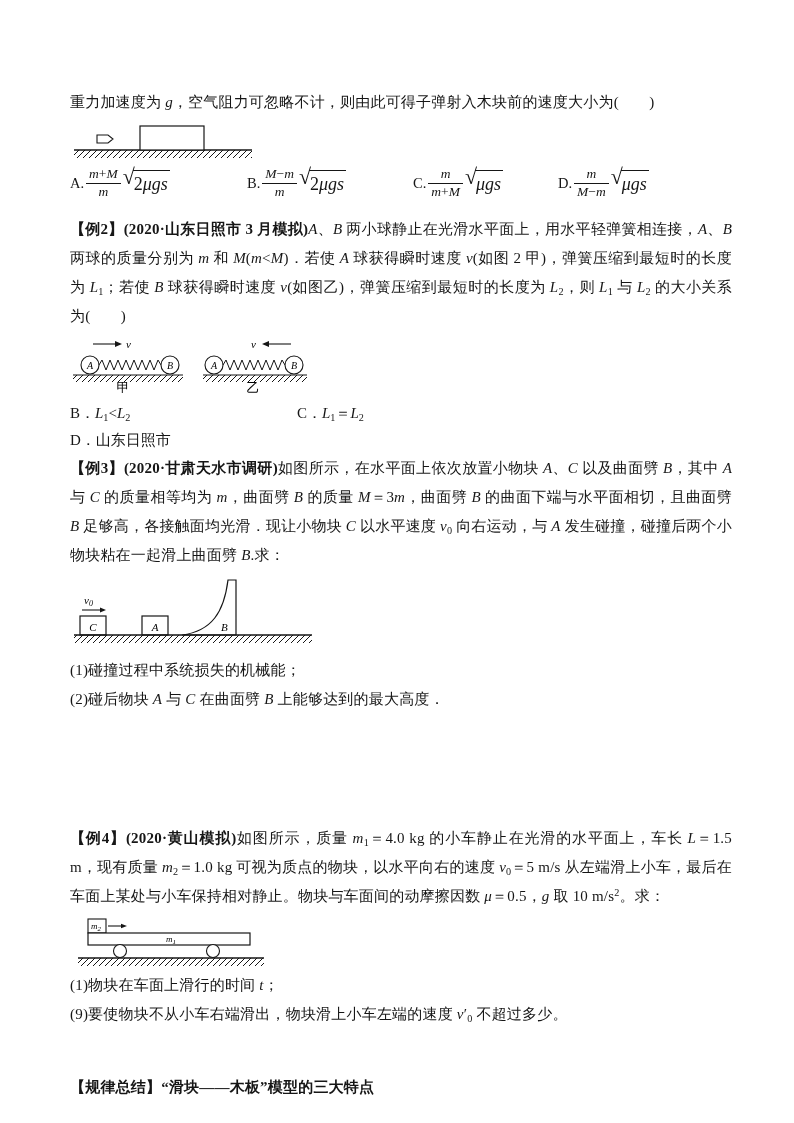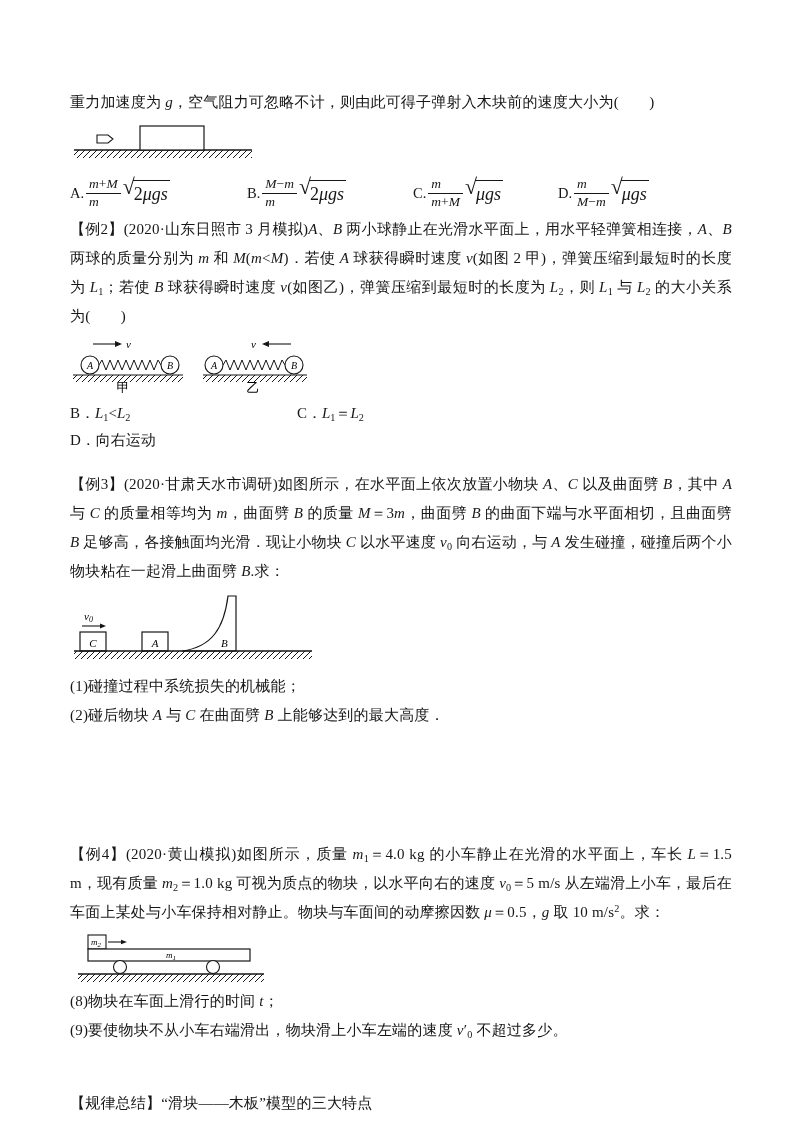--- a/index.html
+++ b/index.html
@@ -4,43 +4,43 @@
 <style>
   html,body{margin:0;padding:0;}
   body{
     width:794px;height:1123px;background:#ffffff;color:#161616;
     font-family:"Liberation Serif","DejaVu Serif",serif;
     font-size:15px;overflow:hidden;
   }
   .content{padding:88px 62px 0 70px;}
   .para{text-align:justify;line-height:29px;letter-spacing:0.2px;}
   .it{font-style:italic;font-family:"Liberation Serif","DejaVu Serif",serif;}
-  .bd{font-weight:normal;}
+  .bd{font-weight:bold;}
   sub,sup{font-size:0.68em;line-height:0;}
   sub{vertical-align:-0.3em;}
   sup{vertical-align:0.5em;}
   .fig{display:block;}
   .fig text{font-family:"Liberation Serif","DejaVu Serif",serif;}
   
   .q1opts{position:relative;height:46px;margin-top:4px;}
   .q1opt{position:absolute;top:2px;display:flex;align-items:center;font-size:14px;}
   .q1opt .olabel{font-size:14.5px;margin-right:1px;}
-  .frac{display:inline-block;line-height:1.1;font-size:13.5px;margin:12px 1px;vertical-align:middle;}
+  .frac{display:inline-block;text-align:center;line-height:1.1;font-size:13.5px;margin:2px 1px;vertical-align:middle;}
   .frac .fnum{display:block;border-bottom:1px solid #161616;padding:0 3px 1px;}
   .frac .fden{display:block;padding:1px 3px 0;}
   .sqrt{display:inline-flex;align-items:flex-start;margin-left:1px;}
   .sqrt .sign{font-size:22px;line-height:1;position:relative;top:-4px;margin-right:-2px;}
   .sqrt .body{border-top:1px solid #161616;padding:2px 2px 0 1px;font-size:18px;line-height:1.3;}
   
   .q2opts{display:grid;grid-template-columns:227px 1fr;line-height:27px;margin-top:7px;}
   .spacer1{height:110px;}
   .spacer2{height:44px;}
   .mt4{margin-top:4px;}
   .mt6{margin-top:6px;}
-  .mt8{margin-top:16px;}
+  .mt8{margin-top:0;}
 </style>
 </head>
 <body>
 
 <div class="content">
 
   <div class="para"><span>重力加速度为 </span><span class="it">g</span><span>，空气阻力可忽略不计，则由此可得子弹射入木块前的速度大小为(　　)</span></div>
 
   <svg class="fig mt4" width="190" height="38" viewBox="0 0 190 38" style="margin-left:2px;">
     <defs>
@@ -135,21 +135,21 @@
       <text x="91" y="32" font-size="10" font-style="italic" text-anchor="middle">B</text>
       <rect x="0" y="38" width="104" height="7" fill="url(#h2)"></rect>
       <line x1="0" y1="38" x2="104" y2="38" stroke="#161616" stroke-width="1.2"></line>
       <text x="50" y="55" font-size="13" text-anchor="middle">乙</text>
     </g>
   </svg>
 
   <div class="q2opts">
     <div><span>B．</span><span class="it">L</span><sub>1</sub><span>&lt;</span><span class="it">L</span><sub>2</sub></div>
     <div><span>C．</span><span class="it">L</span><sub>1</sub><span>＝</span><span class="it">L</span><sub>2</sub></div>
-    <div><span>D．向右运动</span></div>
+    <div><span>D．山东日照市</span></div>
   </div>
 
   <div class="para mt8"><span class="bd">【例3】</span><span class="bd">(2020·甘肃天水市调研)</span><span>如图所示，在水平面上依次放置小物块 </span><span class="it">A</span><span>、</span><span class="it">C</span><span> 以及曲面劈 </span><span class="it">B</span><span>，其中 </span><span class="it">A</span><span> 与 </span><span class="it">C</span><span> 的质量相等均为 </span><span class="it">m</span><span>，曲面劈 </span><span class="it">B</span><span> 的质量 </span><span class="it">M</span><span>＝3</span><span class="it">m</span><span>，曲面劈 </span><span class="it">B</span><span> 的曲面下端与水平面相切，且曲面劈 </span><span class="it">B</span><span> 足够高，各接触面均光滑．现让小物块 </span><span class="it">C</span><span> 以水平速度 </span><span class="it">v</span><sub>0</sub><span> 向右运动，与 </span><span class="it">A</span><span> 发生碰撞，碰撞后两个小物块粘在一起滑上曲面劈 </span><span class="it">B</span><span>.求：</span></div>
 
   <svg class="fig mt4" width="245" height="78" viewBox="0 0 245 78" style="margin-left:2px;">
     <defs>
       <pattern id="h3" patternUnits="userSpaceOnUse" width="6" height="6">
         <line x1="0" y1="6" x2="6" y2="0" stroke="#161616" stroke-width="1"></line>
       </pattern>
     </defs>
@@ -184,20 +184,20 @@
     <line x1="30" y1="11" x2="43" y2="11" stroke="#161616" stroke-width="1.1"></line>
     <polygon points="43,8.8 49,11 43,13.2" fill="#161616"></polygon>
     <rect x="10" y="18" width="162" height="12" fill="#ffffff" stroke="#161616" stroke-width="1.2"></rect>
     <text x="88" y="27" font-size="9" font-style="italic"><tspan>m</tspan><tspan font-size="7" dy="2">1</tspan></text>
     <circle cx="42" cy="36" r="6.5" fill="#ffffff" stroke="#161616" stroke-width="1.1"></circle>
     <circle cx="135" cy="36" r="6.5" fill="#ffffff" stroke="#161616" stroke-width="1.1"></circle>
     <rect x="0" y="43" width="186" height="8" fill="url(#h4)"></rect>
     <line x1="0" y1="43" x2="186" y2="43" stroke="#161616" stroke-width="1.3"></line>
   </svg>
 
-  <div class="para mt4"><span>(8)物块在车面上滑行的时间 </span><span class="it">t</span><span>；</span></div>
+  <div class="para mt4"><span>(1)物块在车面上滑行的时间 </span><span class="it">t</span><span>；</span></div>
   <div class="para"><span>(9)要使物块不从小车右端滑出，物块滑上小车左端的速度 </span><span class="it">v</span><span>′</span><sub>0</sub><span> 不超过多少。</span></div>
 
   <div class="spacer2"></div>
 
   <div class="para"><span class="bd">【规律总结】</span><span class="bd">“滑块——木板”模型的三大特点</span></div>
 
 </div>
 
 </body></html>

